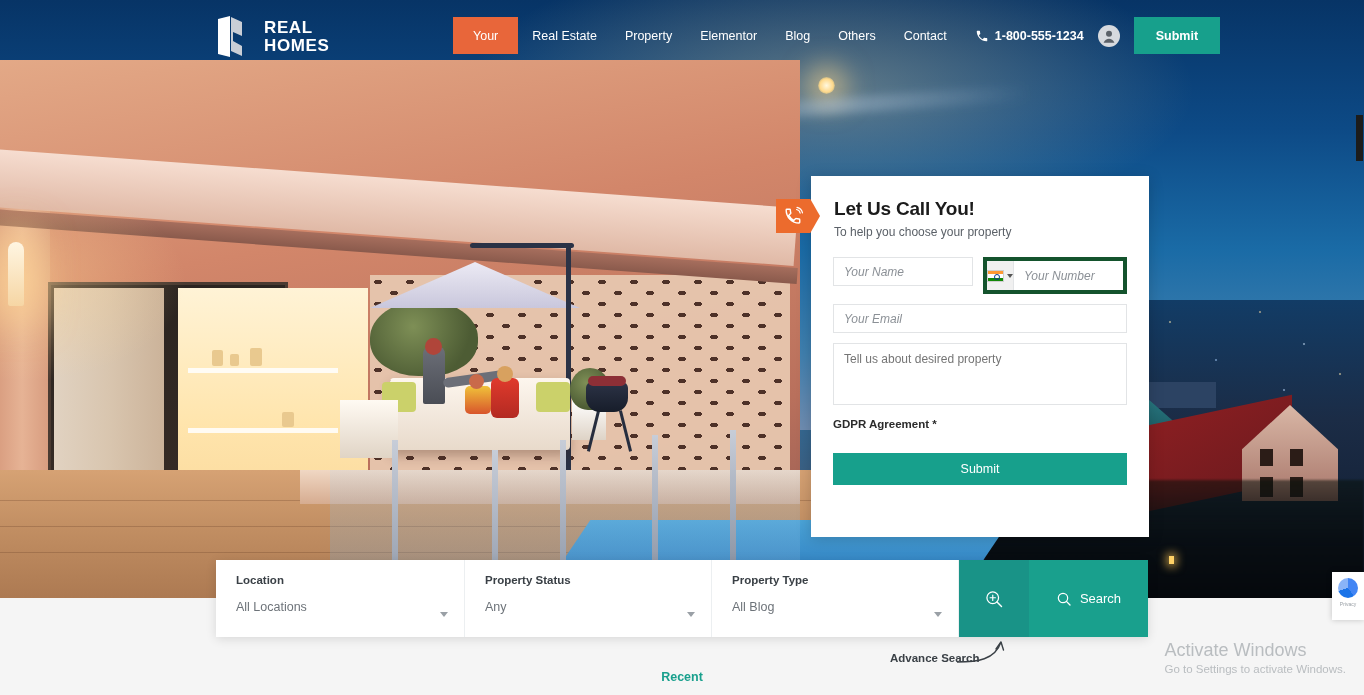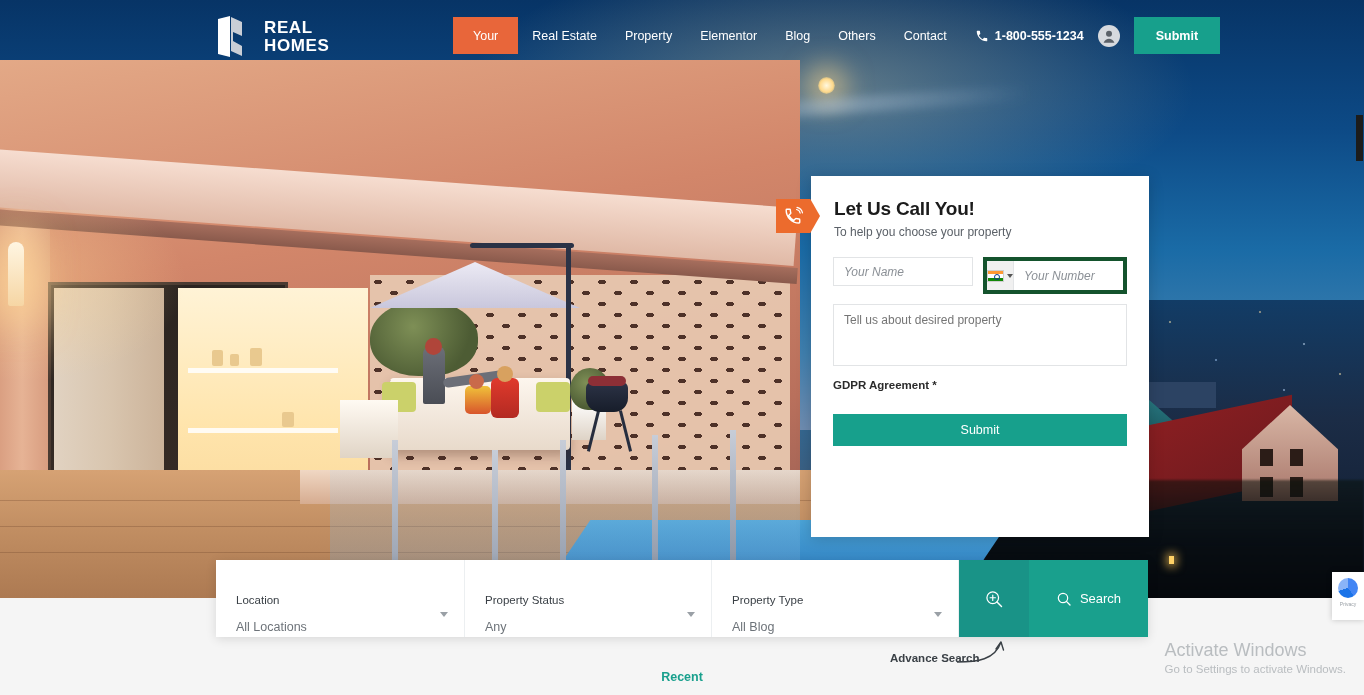--- a/index.html
+++ b/index.html
@@ -243,21 +243,21 @@
 
   
   .searchbar {
     position:absolute; left:216px; top:560px; width:932px; height:77px; z-index:35;
     display:flex; background:#fff; box-shadow:0 2px 10px rgba(0,0,0,.12);
   }
   .sfield { flex:none; padding:14px 18px 0 20px; border-right:1px solid #eceff1; position:relative; }
   .sfield.loc { width:249px; }
   .sfield.stat { width:247px; }
   .sfield.type { width:247px; }
-  .sf-label { font-size:11.5px; font-weight:normal; color:#3a4046;margin-top:20px; }
+  .sf-label { font-size:11.5px; font-weight:bold; color:#3a4046; }
   .sf-value { font-size:12.5px; color:#6d7379; margin-top:14px; }
   .sf-caret { position:absolute; right:16px; bottom:20px; width:0; height:0; border-left:4px solid transparent; border-right:4px solid transparent; border-top:5px solid #9aa0a6; }
   .adv-btn { width:70px; background:#199387; display:flex; align-items:center; justify-content:center; cursor:pointer; }
   .search-btn { flex:1; background:#19a08d; display:flex; align-items:center; justify-content:center; gap:8px; color:#fff; font-size:13px; cursor:pointer; }
 
   .adv-note { position:absolute; left:890px; top:652px; font-size:11.5px; font-weight:bold; color:#3a4046; z-index:36; }
   .adv-arrow { position:absolute; left:955px; top:636px; z-index:36; }
 
   .recent { position:absolute; left:0; top:670px; width:1364px; text-align:center; font-size:12.5px; font-weight:bold; color:#19a08d; z-index:20; }
 
@@ -421,20 +421,23 @@
         <input class="inp" style="width: 140px;" placeholder="Your Name">
         <div class="phonewrap">
           <div class="flagbtn">
             <div class="flag"></div>
             <div class="caret"></div>
           </div>
           <input class="inp" style="border: none;" placeholder="Your Number">
         </div>
       </div>
 
+      <div class="row">
+        <input class="inp" placeholder="Your Email" style="">
+      </div>
 
       <textarea class="ta" placeholder="Tell us about desired property" style=""></textarea>
 
       <div class="gdpr-label">GDPR Agreement *</div>
 
       <button class="btn-submit">Submit</button>
     </div>
   </div>
 
   <div class="searchbar">

